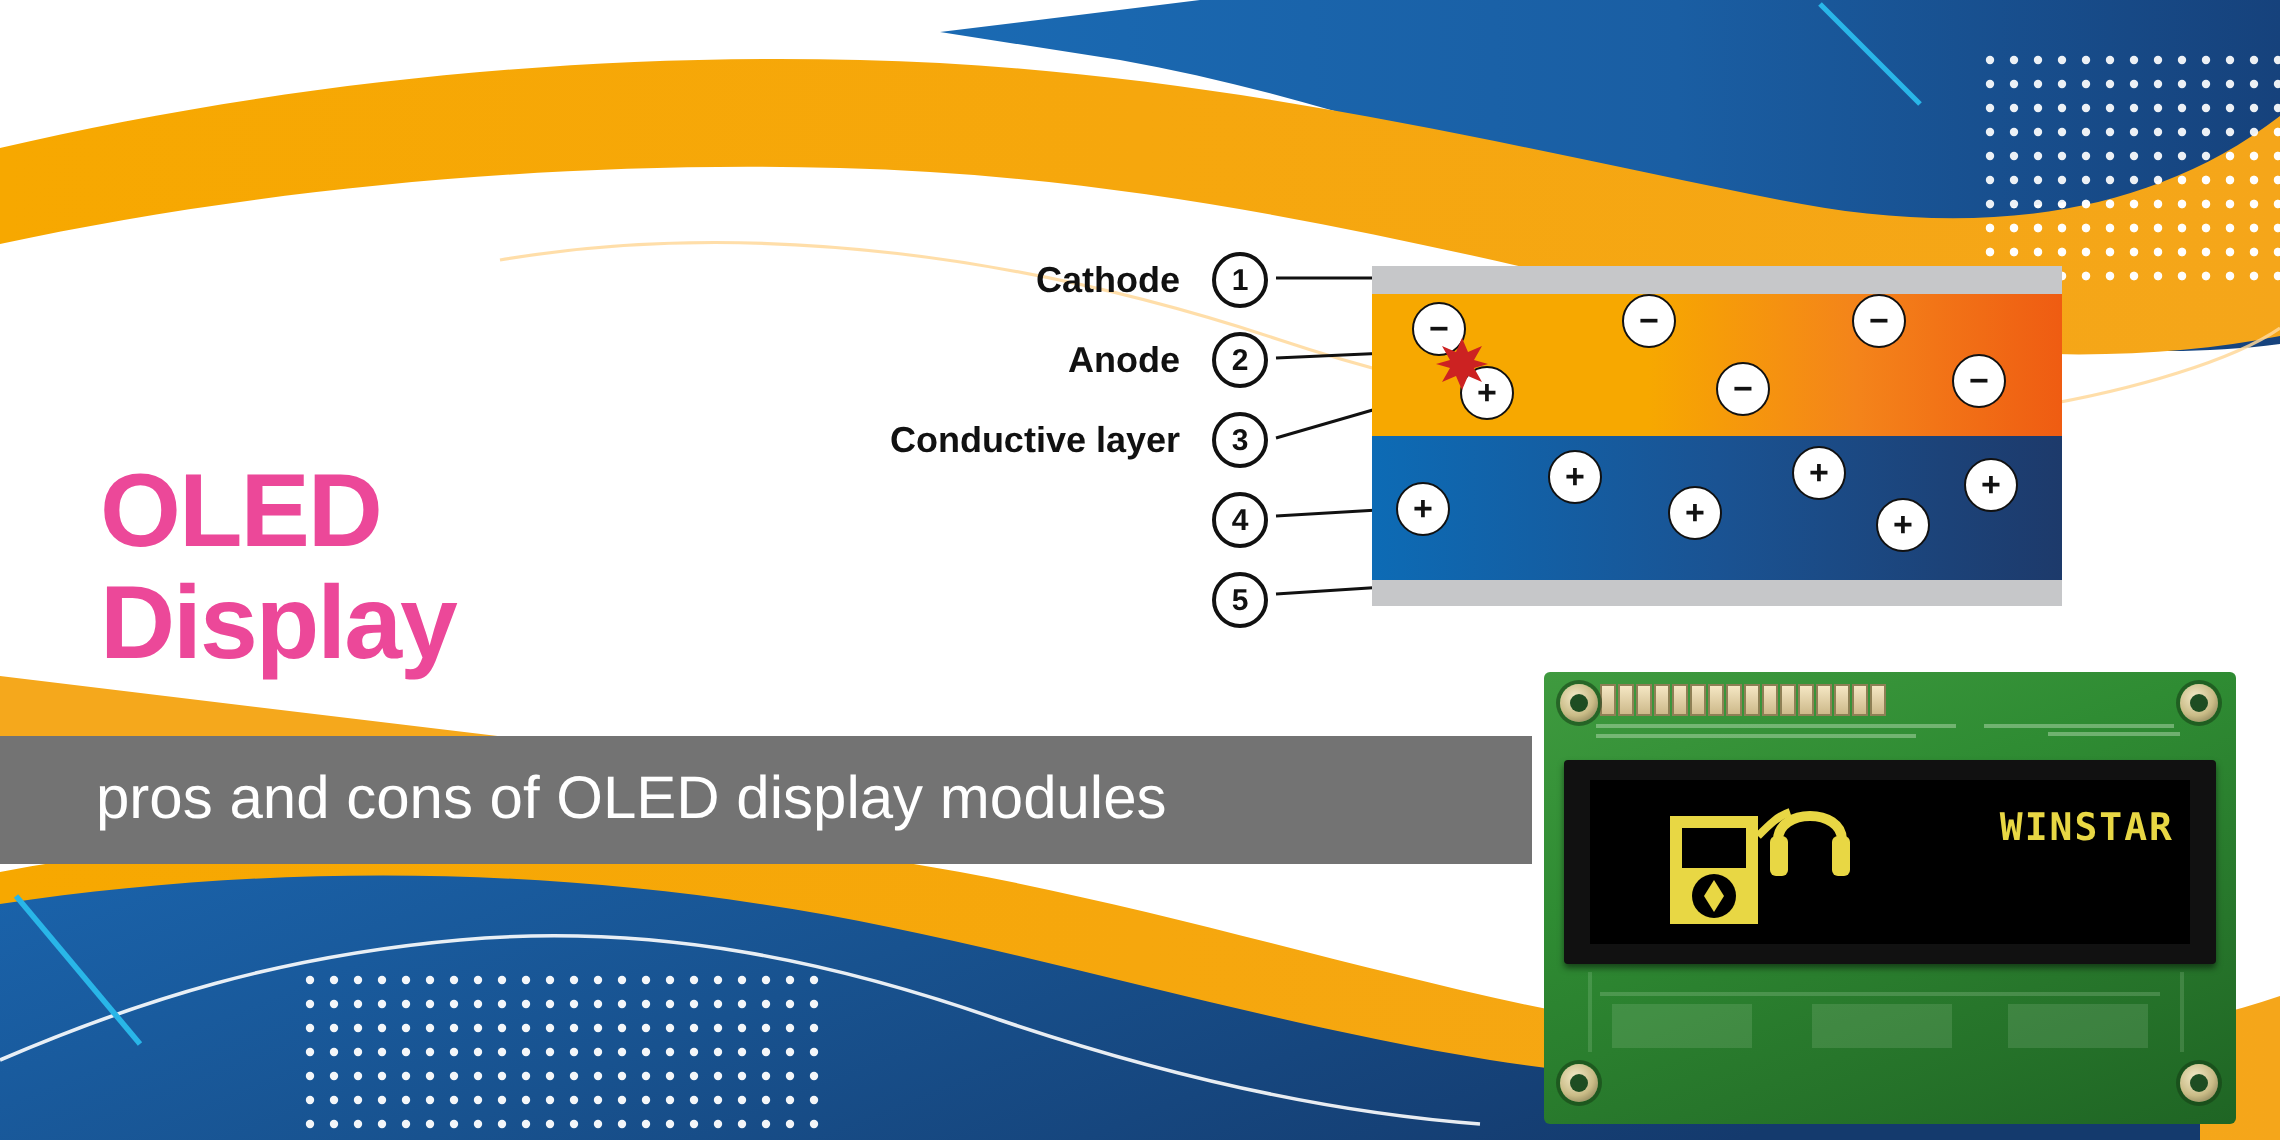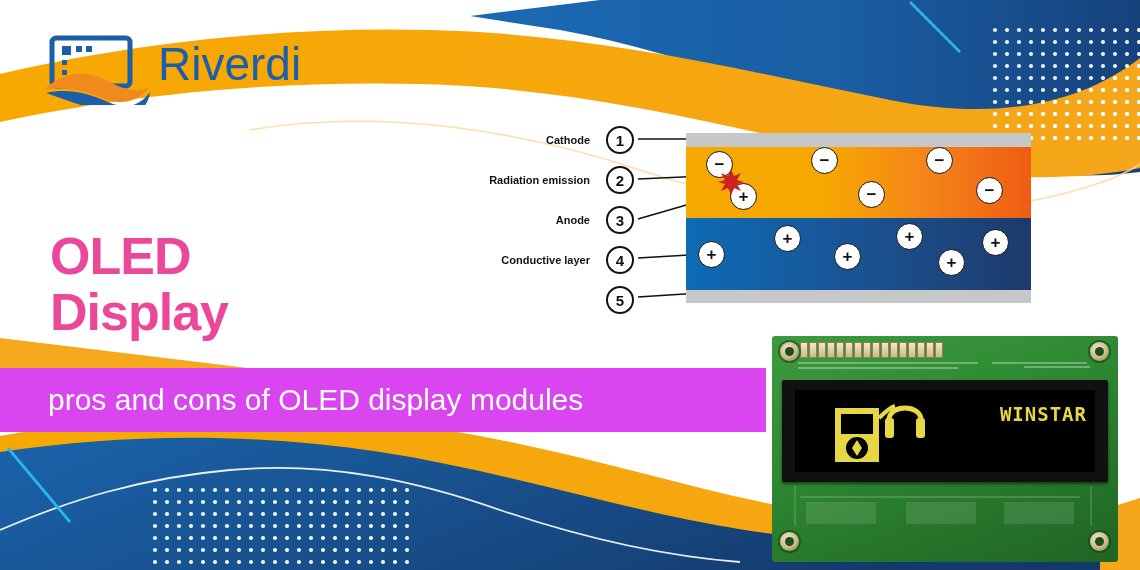--- a/index.html
+++ b/index.html
@@ -21,32 +21,32 @@
   .headline {
     position:absolute; left:50px; top:228px; width:330px;
     font-size:52px; line-height:1.08; font-weight:bold; color:#ec4899;
     letter-spacing:-1px;
   }
   .headline .l2 { display:block; }
 
   
   .banner {
     position:absolute; left:0px; top:368px; width:766px; height:64px;
-    background:#d946ef; display:flex; align-items:center;
+    background:#737373; display:flex; align-items:center;
   }
   .banner-text {
     color:#ffffff; font-size:30px; font-weight:400; padding-left:48px;
     white-space:nowrap; letter-spacing:0px;
   }
 
   
   .labels { position:absolute; left:300px; top:120px; width:290px; }
   .label-row {
     height:40px; display:flex; align-items:center; justify-content:flex-end;
-    font-size:11px; font-weight:bold; color:#111; white-space:nowrap;
+    font-size:18px; font-weight:bold; color:#111; white-space:nowrap;
   }
   
   .badges { position:absolute; left:602px; top:120px; width:36px; }
   .badge-row { height:40px; display:flex; align-items:center; justify-content:center; }
   .badge {
     width:28px; height:28px; border:2px solid #111; border-radius:50%;
     display:flex; align-items:center; justify-content:center;
     font-size:15px; font-weight:bold; color:#111; background:#fff;
   }
 
@@ -944,47 +944,28 @@
           <circle cx="407" cy="538" r="2.1"></circle>
           <circle cx="407" cy="550" r="2.1"></circle>
           <circle cx="407" cy="562" r="2.1"></circle>
           <circle cx="407" cy="574" r="2.1"></circle>
           <circle cx="407" cy="586" r="2.1"></circle>
           <circle cx="407" cy="598" r="2.1"></circle>
         </g>
     </g>
   </svg>
 
-  <div class="logo-wrap">
-    <svg class="logo-svg" viewBox="0 0 300 75">
-
-      <rect x="12" y="8" width="78" height="48" rx="4" ry="4" fill="none" stroke="#1b5fa8" stroke-width="5"></rect>
-
-      <rect x="22" y="16" width="9" height="9" fill="#1b5fa8"></rect>
-      <rect x="36" y="16" width="6" height="6" fill="#1b5fa8"></rect>
-      <rect x="46" y="16" width="6" height="6" fill="#1b5fa8"></rect>
-      <rect x="22" y="30" width="5" height="5" fill="#1b5fa8"></rect>
-      <rect x="22" y="40" width="5" height="5" fill="#1b5fa8"></rect>
-
-      <path d="M4,60 C24,40 48,40 70,52 C86,61 98,62 108,58 C98,72 80,76 62,68 C44,60 24,56 4,60 Z" fill="#f08a1c"></path>
-
-      <path d="M6,63 C28,58 48,63 68,72 C86,80 100,76 110,62 C108,80 92,90 70,84 C48,78 26,70 6,63 Z" fill="#1b5fa8"></path>
-
-      <text x="118" y="50" font-family="Liberation Sans, sans-serif" font-size="46" font-weight="400" fill="#1b5fa8" letter-spacing="0">Riverdi</text>
-    </svg>
-  </div>
 
   <div class="headline">
     <span>OLED</span>
     <span class="l2">Display</span>
   </div>
 
   <div class="labels">
     <div class="label-row">Cathode</div>
-    <div class="label-row">Radiation emission</div>
     <div class="label-row">Anode</div>
     <div class="label-row">Conductive layer</div>
   </div>
 
   <div class="badges">
     <div class="badge-row">
       <div class="badge">1</div>
     </div>
     <div class="badge-row">
       <div class="badge">2</div>

